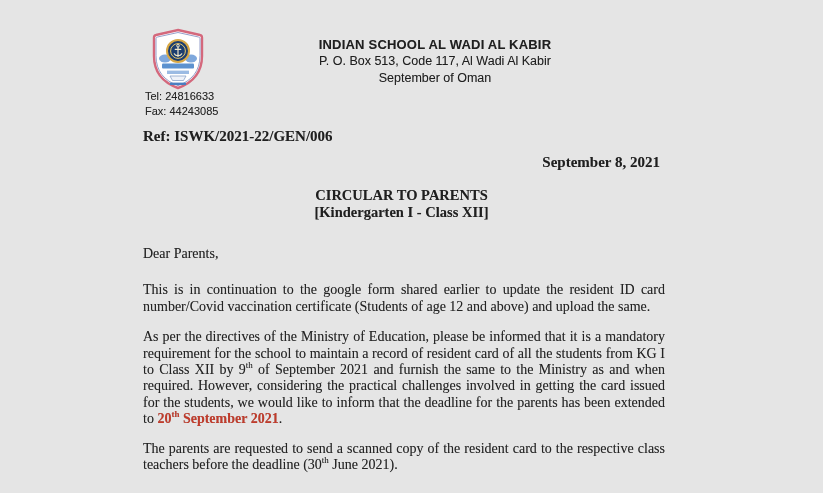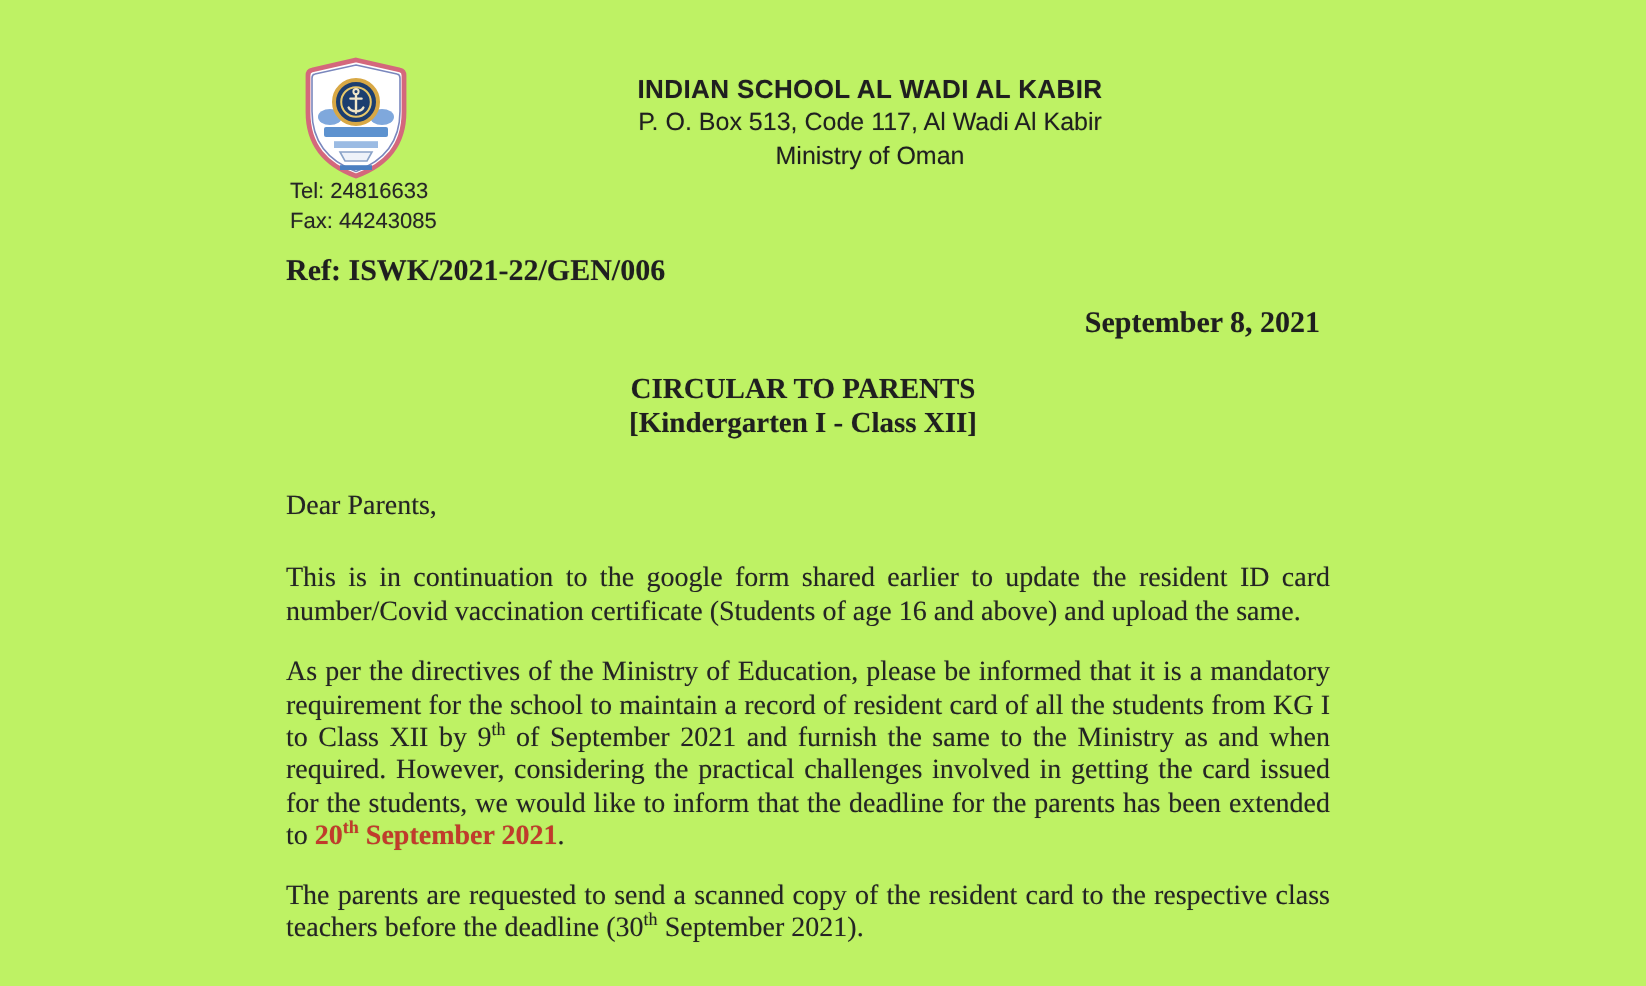--- a/index.html
+++ b/index.html
@@ -4,21 +4,21 @@
 <style>
   html, body {
     margin: 0;
     padding: 0;
     background: #ffffff;
   }
   .scan-page {
     position: relative;
     width: 823px;
     height: 493px;
-    background: #bef264;
+    background: #e5e5e5;
     overflow: hidden;
     color: #222222;
     font-family: "Liberation Serif", serif;
     text-shadow: 0 0 0.5px rgba(45,45,45,0.35);
   }
   
   .logo-wrap {
     position: absolute;
     left: 150px;
     top: 28px;
@@ -132,39 +132,39 @@
       <rect x="12" y="35.5" width="32" height="5" rx="1" fill="#5d92cf"></rect>
       <rect x="17" y="42.6" width="22" height="3.4" fill="#9bbbe3"></rect>
       <path d="M20 48 H36 L33.5 52.5 H22.5 Z" fill="#eef2f9" stroke="#8aa3c8" stroke-width="0.8"></path>
       <rect x="20" y="54.6" width="16" height="2.4" fill="#4a7fc1"></rect>
     </svg>
   </div>
 
   <div class="school-block">
     <div class="school-name">INDIAN SCHOOL AL WADI AL KABIR</div>
     <div class="school-addr">P. O. Box 513, Code 117, Al Wadi Al Kabir</div>
-    <div class="school-addr">Ministry of Oman</div>
+    <div class="school-addr">September of Oman</div>
   </div>
 
   <div class="contact-block">
     <div>Tel: 24816633</div>
     <div>Fax: 44243085</div>
   </div>
 
   <div class="ref-line">Ref: ISWK/2021-22/GEN/006</div>
   <div class="date-line">September 8, 2021</div>
 
   <div class="title-block">
     <div>CIRCULAR TO PARENTS</div>
     <div>[Kindergarten I - Class XII]</div>
   </div>
 
   <div class="letter-body">
     <p class="salutation">Dear Parents,</p>
 
-    <p class="para-intro">This is in continuation to the google form shared earlier to update the resident ID card number/Covid vaccination certificate (Students of age 16 and above) and upload the same.</p>
+    <p class="para-intro">This is in continuation to the google form shared earlier to update the resident ID card number/Covid vaccination certificate (Students of age 12 and above) and upload the same.</p>
 
     <p class="para-directives"><span>As per the directives of the Ministry of Education, please be informed that it is a mandatory requirement for the school to maintain a record of resident card of all the students from KG I to Class XII by 9</span><sup class="ordinal">th</sup><span> of September 2021 and furnish the same to the Ministry as and when required. However, considering the practical challenges involved in getting the card issued for the students, we would like to inform that the deadline for the parents has been extended to </span><span class="deadline-red">20</span><sup class="ordinal deadline-red">th</sup><span class="deadline-red"> September 2021</span><span>.</span></p>
 
-    <p><span>The parents are requested to send a scanned copy of the resident card to the respective class teachers before the deadline (30</span><sup class="ordinal">th</sup><span> September 2021).</span></p>
+    <p><span>The parents are requested to send a scanned copy of the resident card to the respective class teachers before the deadline (30</span><sup class="ordinal">th</sup><span> June 2021).</span></p>
   </div>
 
 </div>
 
 </body></html>

